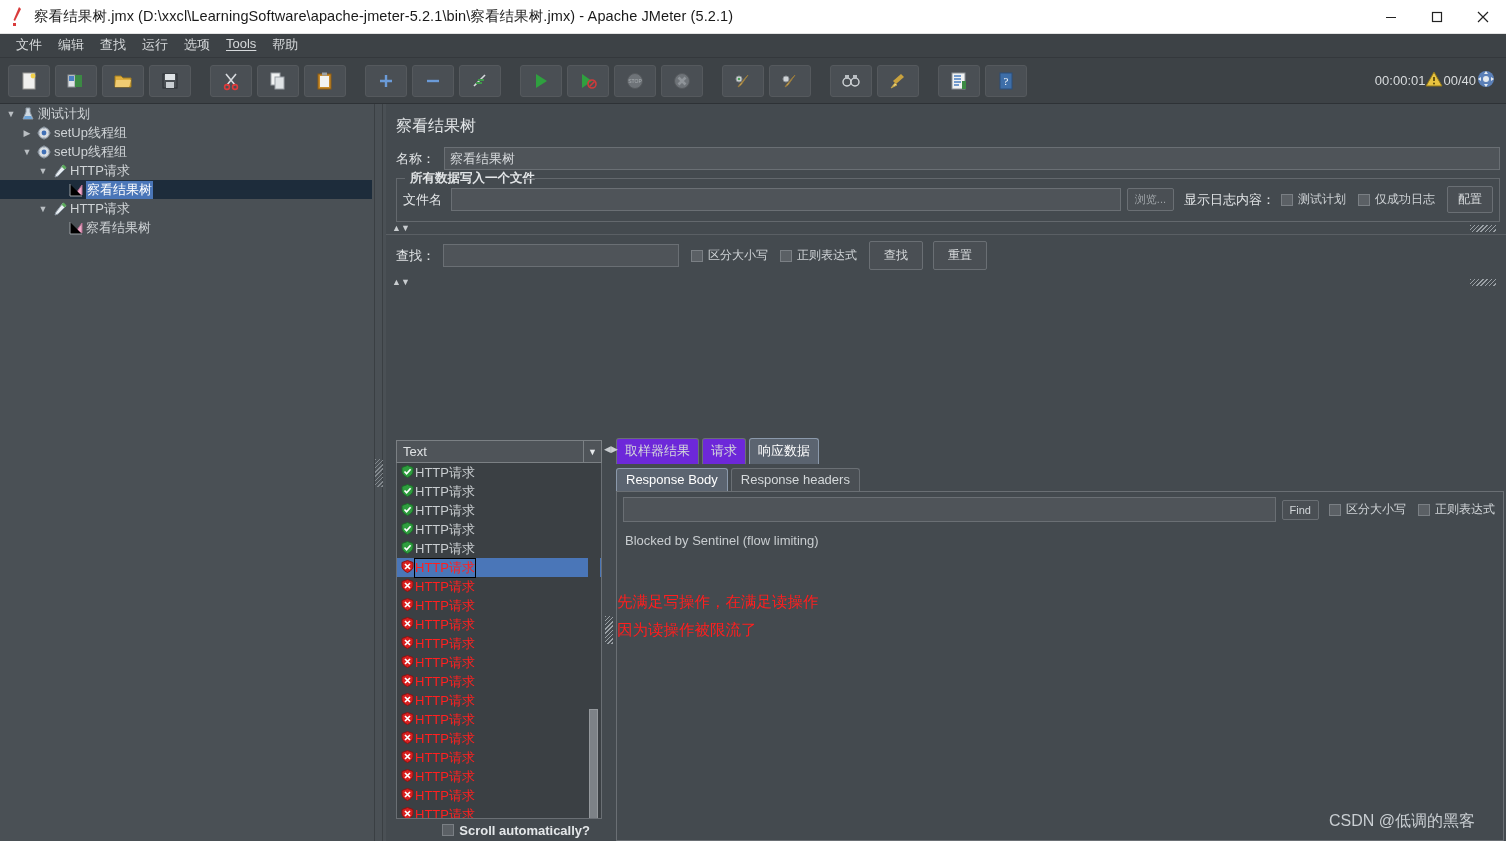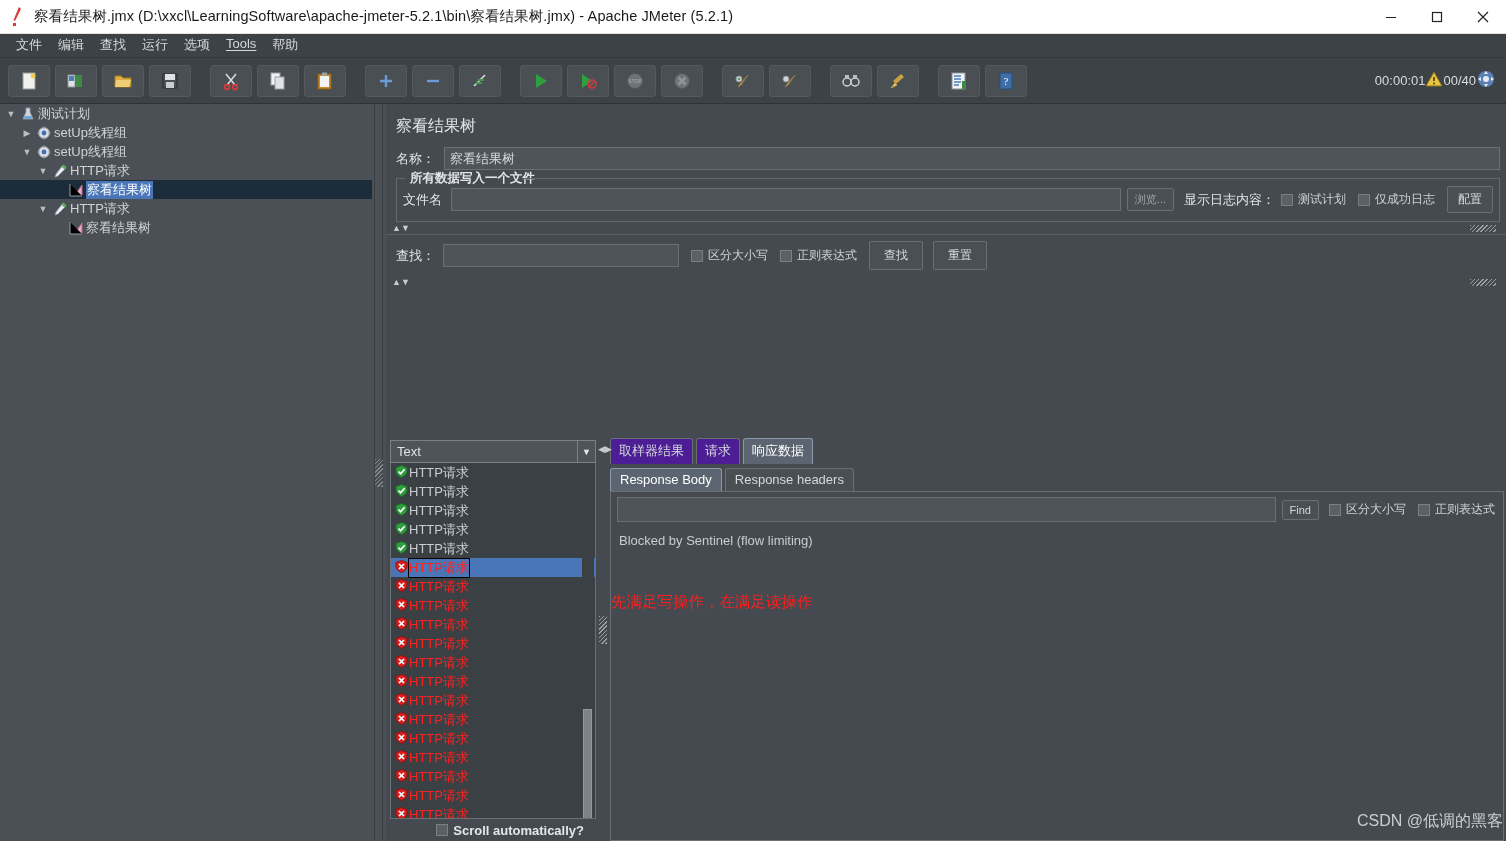--- a/index.html
+++ b/index.html
@@ -77,21 +77,21 @@
   .strip { height: 12px; display:flex; align-items:center; justify-content:space-between;
            padding: 0 10px 0 6px; color:#c9cdd0; font-size: 9px; }
   .strip .dots { width: 26px; height: 7px;
      background: repeating-linear-gradient(135deg,#9aa0a5 0 1px, transparent 1px 3px); }
   .hsep { height:1px; background:#5a5f64; margin: 0; }
   
   #searchrow { display:flex; align-items:center; padding: 6px 8px 6px 10px; }
   #searchrow .sfield { width: 236px; height: 23px; background:#4f5459; border:1px solid #6a6f74; margin-right: 12px; }
   
   #bottom { display:flex; position:absolute; left:0; right:0; top: 336px; bottom: 0; }
-  #resultpane { width: 206px; margin-left:4px; display:flex; flex-direction:column; }
+  #resultpane { width: 206px; margin-left:10px; display:flex; flex-direction:column; }
   #combo { height: 23px; background:#4f5459; border:1px solid #7b8084; display:flex; align-items:center;
            color:#dfe2e4; font-size:13px; padding-left:6px; }
   #combo .arrowbox { margin-left:auto; width: 18px; height: 21px; border-left:1px solid #7b8084;
                      display:flex; align-items:center; justify-content:center; font-size:9px; color:#e6e9eb;}
   #resultlist { flex:1; background:#3b4044; border:1px solid #6a6f74; border-top:none; position:relative; overflow:hidden; }
   .ritem { height: 19px; display:flex; align-items:center; padding-left: 18px; font-size:13px; white-space:nowrap; }
   .ritem.ok { color:#c9cdd0; }
   .ritem.err { color:#ff2020; }
   .ritem.selrow { background:#4a76b8; }
   .ritem.selrow .rlbl { background:#4a76b8; color:#ff2020; outline:1px solid #000; }
@@ -100,33 +100,33 @@
   #list-scroll { position:absolute; right:1px; top:1px; bottom:1px; width:12px; background:#3b4044; }
   #list-thumb { position:absolute; right:2px; width:9px; background:#7d8287; border:1px solid #95999d; }
   #autoscroll { height: 22px; display:flex; align-items:center; padding-left: 6px; justify-content: flex-end; }
   #vsplit { width: 14px; position:relative; }
   #vsplit .grip { position:absolute; left:3px; top:44%; width:8px; height:28px;
      background: repeating-linear-gradient(135deg,#9aa0a5 0 1px, transparent 1px 3px); }
   #vsplit .arrowtop { position:absolute; left:2px; top:4px; font-size:9px; color:#c9cdd0; }
   #detailpane { flex:1; display:flex; flex-direction:column; padding-right: 2px; }
   
   #tabs { display:flex; align-items:flex-end; height: 24px; }
-  .tab { font-size:13px; color:#d4d8da; background:#4c1d95; border:1px solid #6a6f74; border-bottom:none;
+  .tab { font-size:13px; color:#d4d8da; background:#6d28d9; border:1px solid #6a6f74; border-bottom:none;
          padding: 3px 8px 4px; margin-right: 3px; border-radius: 3px 3px 0 0; }
   .tab.active { background:#5b6470; color:#ffffff; border-color:#8b99ab; }
   #subtabs { display:flex; align-items:flex-end; height: 24px; margin-top: 3px; }
   .subtab { font-size:13px; background:#4a4f54; border:1px solid #6a6f74; border-bottom:none;
             color:#d4d8da; padding: 3px 9px 4px; margin-right: 3px; border-radius: 3px 3px 0 0; }
   .subtab.active { background:#5b6470; color:#ffffff; border-color:#8b99ab; }
   #detailbody { flex:1; border:1px solid #6a6f74; background:#444a4f; position:relative; }
   #findrow { display:flex; align-items:center; padding: 5px 6px; }
   #findrow .ffield { flex:1; height:25px; background:#4f5459; border:1px solid #6a6f74; margin-right:6px; }
   #responsetext { padding: 6px 8px; color:#c9cdd0; font-size:13px; }
   #annotation { position:absolute; left: 0px; top: 96px; color:#ff1e1e; font-size:15.5px; line-height: 28px; }
-  #watermark { position:absolute; right: 0; bottom: 8px; color:#c9ced2; font-size:16px; }
+  #watermark { position:absolute; right: 28px; bottom: 8px; color:#c9ced2; font-size:16px; }
   .bold { font-weight: bold; }
 </style>
 </head>
 <body>
 
 <div id="titlebar">
   <div id="title-icon">
     <svg width="12" height="20" viewBox="0 0 12 20">
         <path d="M8 0 L10 2 L4 14 L2.5 13 Z" fill="#d93b3b"></path>
         <rect x="2" y="16" width="3" height="3" fill="#d93b3b"></rect>
@@ -628,20 +628,21 @@
             <div class="ffield"></div>
             <div class="btn small" style="color:#d2d6d9">Find</div>
             <span class="chk" style="margin-left:10px"></span>
             <span class="chklbl">区分大小写</span>
             <span class="chk"></span>
             <span class="chklbl" style="margin-right:2px">正则表达式</span>
           </div>
           <div id="responsetext">Blocked by Sentinel (flow limiting)</div>
           <div id="annotation">
             <div>先满足写操作，在满足读操作</div>
+            <div>因为读操作被限流了</div>
           </div>
           <div id="watermark">CSDN @低调的黑客</div>
         </div>
       </div>
 
     </div>
   </div>
 </div>
 
 </body></html>

